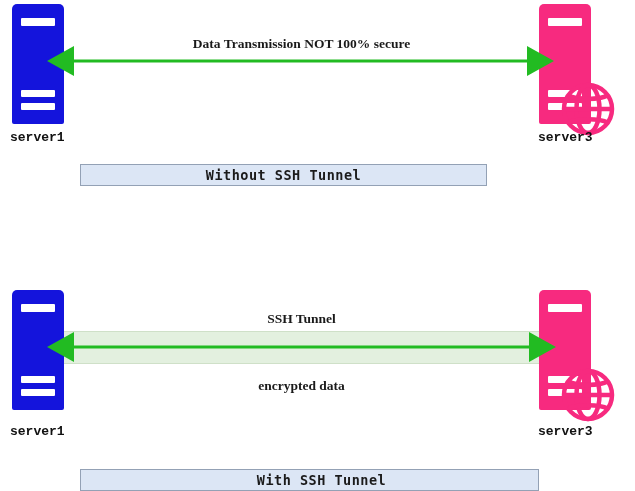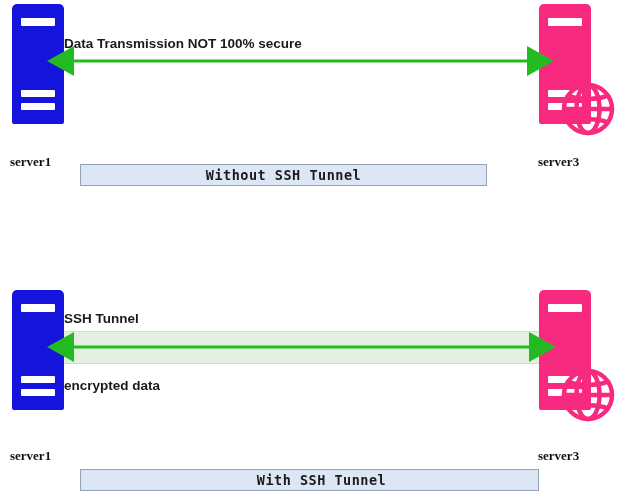--- a/index.html
+++ b/index.html
@@ -56,43 +56,42 @@
     position: absolute;
     right: -26px;
     bottom: -14px;
     width: 58px;
     height: 58px;
   }
   .globe svg { display: block; }
 
   .server-label {
     position: absolute;
-    font-family: Liberation Serif, serif;
+    font-family: Liberation Mono, monospace;
     font-size: 13px;
     font-weight: 700;
     color: #111111;
     letter-spacing: 0px;
     white-space: nowrap;
-    margin-top: 24px;
   }
 
   
   .arrow-svg {
     position: absolute;
     overflow: visible;
   }
 
   .link-label {
     position: absolute;
-    font-family: Liberation Sans, sans-serif;
+    font-family: Liberation Serif, serif;
     font-size: 13.5px;
     font-weight: 700;
     color: #1a1a1a;
     white-space: nowrap;
-    text-align: left;
+    text-align: center;
   }
 
   
   .tunnel-band {
     position: absolute;
     background: #e3f0df;
     border: 1px solid #cfe0c8;
     box-sizing: border-box;
   }
 

